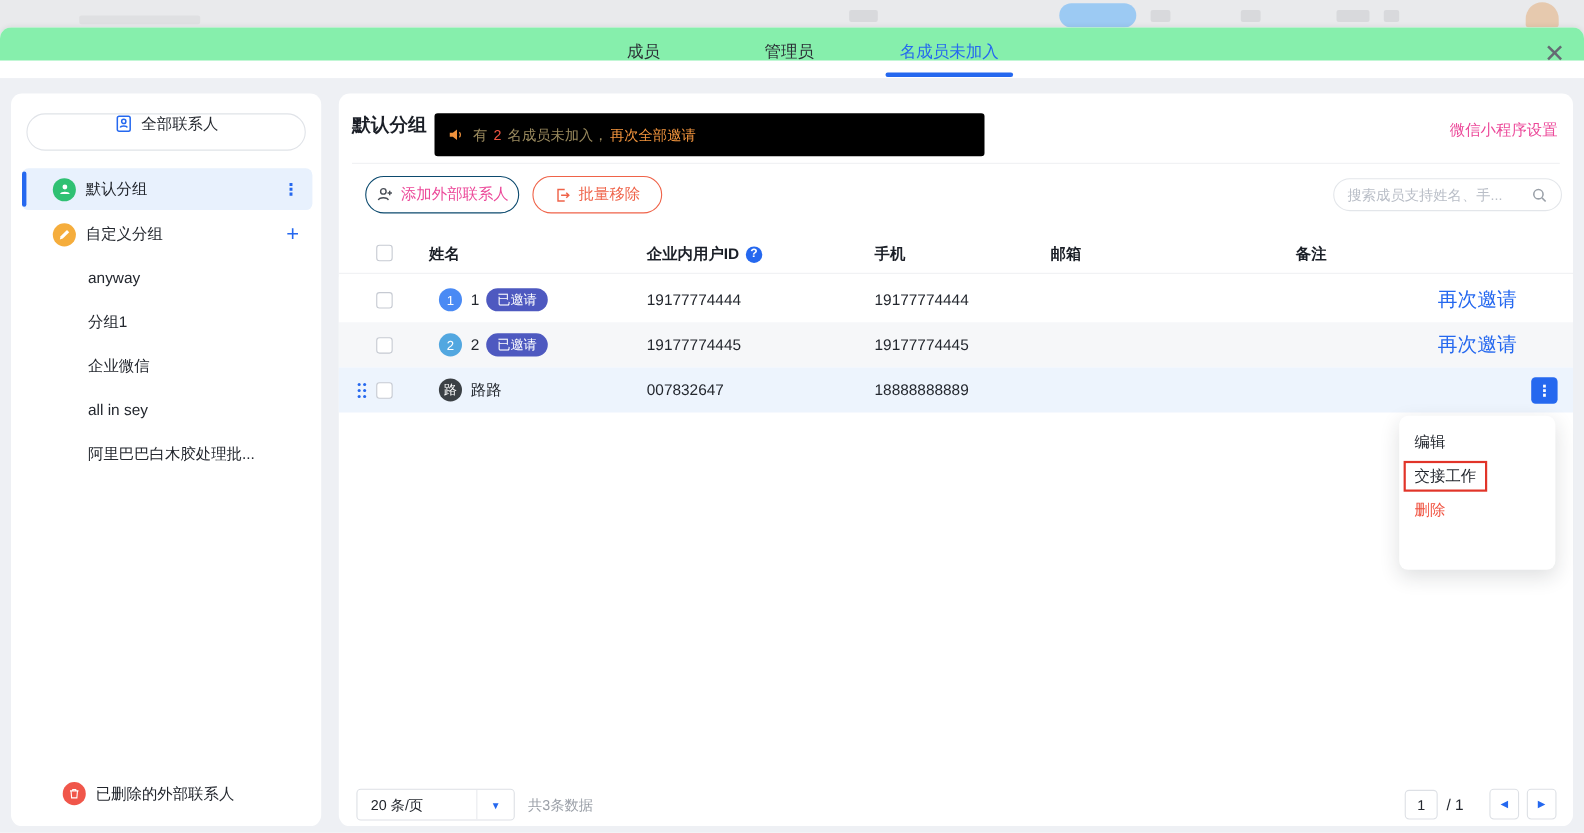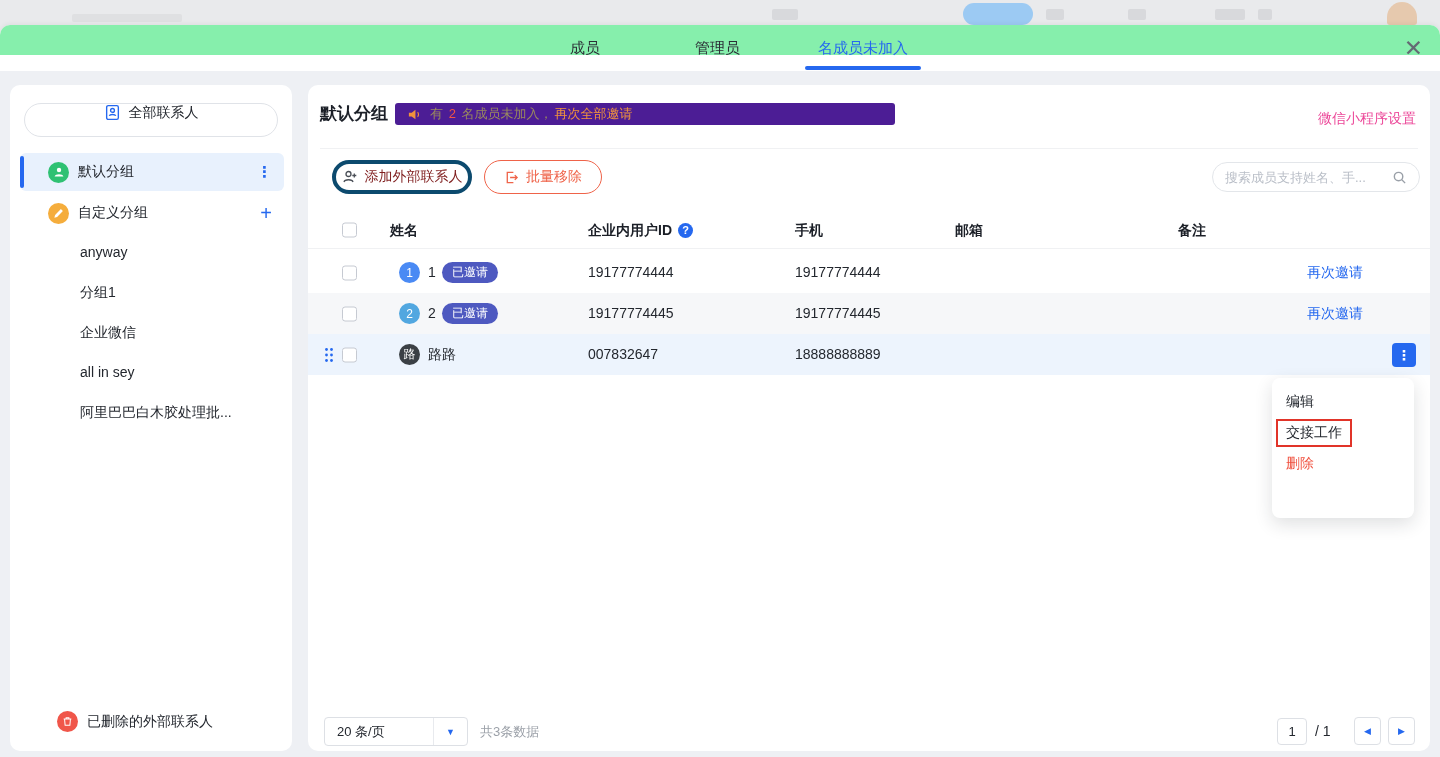--- a/index.html
+++ b/index.html
@@ -44,49 +44,49 @@
   .g-av.red{background:#f0564a;}
   .more-dots{margin-left:auto;color:#2568ef;font-size:15px;font-weight:bold;cursor:pointer;}
   .plus{margin-left:auto;color:#2568ef;font-size:20px;font-weight:400;cursor:pointer;line-height:20px;}
   .sub{position:absolute;left:70px;height:20px;line-height:20px;font-size:14px;color:#23272e;cursor:pointer;white-space:nowrap;}
   .sub-0{top:157px;} .sub-1{top:197px;} .sub-2{top:237px;} .sub-3{top:277px;} .sub-4{top:317px;text-align:center;}
   .deleted{position:absolute;left:47px;top:626px;display:flex;align-items:center;gap:9px;font-size:14px;color:#23272e;cursor:pointer;}
 
   
   .main{left:308px;top:14px;width:1122px;height:666px;}
   .m-title{position:absolute;left:12px;top:17px;font-size:17px;font-weight:bold;color:#1b1f27;}
-  .banner{position:absolute;left:87px;top:18px;width:500px;height:22px;background:#4c1d95;border-radius:3px;display:flex;align-items:center;padding:0 12px;gap:8px;font-size:13px;color:#9a8a5e;}
+  .banner{position:absolute;left:87px;top:18px;width:500px;height:39px;background:#000000;border-radius:3px;display:flex;align-items:center;padding:0 12px;gap:8px;font-size:13px;color:#9a8a5e;}
   .b-num{color:#f25643;font-weight:normal;margin:0 2px;}
   .b-link{color:#f2943d;cursor:pointer;margin-left:2px;}
   .settings-link{position:absolute;right:14px;top:25px;font-size:14px;color:#ec4899;cursor:pointer;}
   .divider{position:absolute;left:12px;right:12px;top:63px;height:1px;background:#f0f1f3;}
 
   .btn{position:absolute;top:75px;height:34px;border-radius:17px;display:flex;align-items:center;justify-content:center;gap:7px;font-size:14px;background:#fff;cursor:pointer;}
-  .btn-add{left:24px;width:140px;border:4px solid #0c4a6e;color:#7f1d1d;}
+  .btn-add{left:24px;width:140px;border:1px solid #0c4a6e;color:#ec4899;}
   .btn-remove{left:176px;width:118px;border:1px solid #ef6349;color:#ef6349;}
   .search{position:absolute;right:10px;top:77px;width:208px;height:30px;border:1px solid #e3e6ea;border-radius:15px;display:flex;align-items:center;padding:0 12px;background:#fff;gap:6px;}
   .search input{border:0;outline:0;flex:1;min-width:0;font-size:13px;color:#23272e;font-family:inherit;background:transparent;}
   .search input::placeholder{color:#b9bec7;}
 
   .thead{position:absolute;left:0;right:0;top:126px;height:38px;border-bottom:1px solid #f0f1f3;}
   .th{position:absolute;top:0;height:38px;line-height:38px;font-weight:bold;font-size:14px;color:#1b1f27;}
   .th-0{left:82px;} .th-1{left:280px;} .th-2{left:487px;} .th-3{left:647px;} .th-4{left:870px;}
   .q-icon{display:inline-block;width:15px;height:15px;border-radius:50%;background:#2568ef;color:#fff;font-size:11px;line-height:15px;text-align:center;margin-left:6px;font-weight:bold;cursor:pointer;vertical-align:1px;}
   .cb{position:absolute;left:34px;top:50%;transform:translateY(-50%);width:15px;height:15px;border:1px solid #c6cad2;border-radius:3px;background:#fff;cursor:pointer;}
 
   .row{position:absolute;left:0;right:0;height:41px;}
   .r1{top:167px;background:#fff;}
   .r2{top:208px;background:#f6f7f9;}
   .r3{top:249px;background:#edf4fd;}
   .row-av{position:absolute;left:91px;top:10px;width:21px;height:21px;border-radius:50%;color:#fff;font-size:12px;display:flex;align-items:center;justify-content:center;}
   .av-b1{background:#4a8af4;} .av-b2{background:#52a7e0;} .av-dk{background:#3b4045;}
   .cell{position:absolute;top:0;line-height:41px;font-size:14px;color:#23272e;white-space:nowrap;}
   .c-name{left:120px;} .c-id{left:280px;} .c-phone{left:487px;}
   .badge{position:absolute;left:134px;top:10px;height:21px;padding:0 10px;border-radius:11px;background:#4e59c0;color:#fff;font-size:12px;line-height:21px;cursor:default;}
-  .invite-link{position:absolute;left:999px;top:0;line-height:41px;font-size:14px;color:#2568ef;cursor:pointer;}
+  .invite-link{position:absolute;left:999px;top:0;line-height:41px;font-size:18px;color:#2568ef;cursor:pointer;}
   .drag{position:absolute;left:16px;top:13px;cursor:grab;line-height:0;}
   .action-btn{position:absolute;left:1084px;top:9px;width:24px;height:24px;border-radius:4px;background:#2568ef;color:#fff;display:flex;align-items:center;justify-content:center;font-size:14px;font-weight:bold;cursor:pointer;}
 
   .menu{position:absolute;left:964px;top:293px;width:142px;height:140px;background:#fff;border-radius:8px;box-shadow:0 6px 18px rgba(31,35,41,.14);padding:8px 0;z-index:6;}
   .mi{height:31px;line-height:31px;padding-left:14px;font-size:14px;color:#23272e;cursor:pointer;white-space:nowrap;}
   .mi .redbox{display:inline-block;line-height:normal;border:2px solid #e13429;padding:3px 8px;margin-left:-10px;}
   .mi.danger{color:#f0513f;}
 
   .psize{position:absolute;left:16px;top:632px;width:144px;height:29px;border:1px solid #dde0e5;border-radius:4px;display:flex;align-items:center;font-size:13px;color:#23272e;background:#fff;cursor:pointer;overflow:hidden;}
   .psize-label{padding-left:12px;flex:1;}

